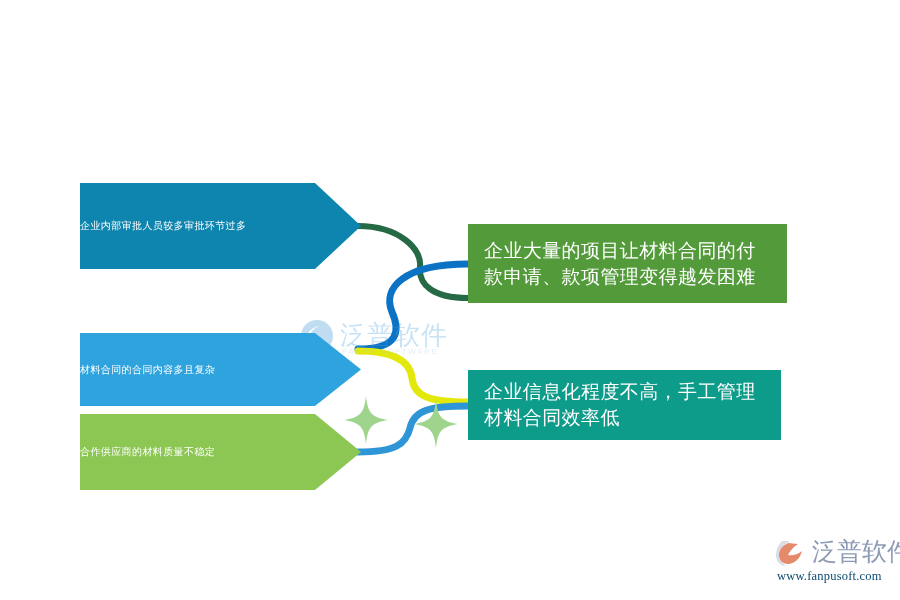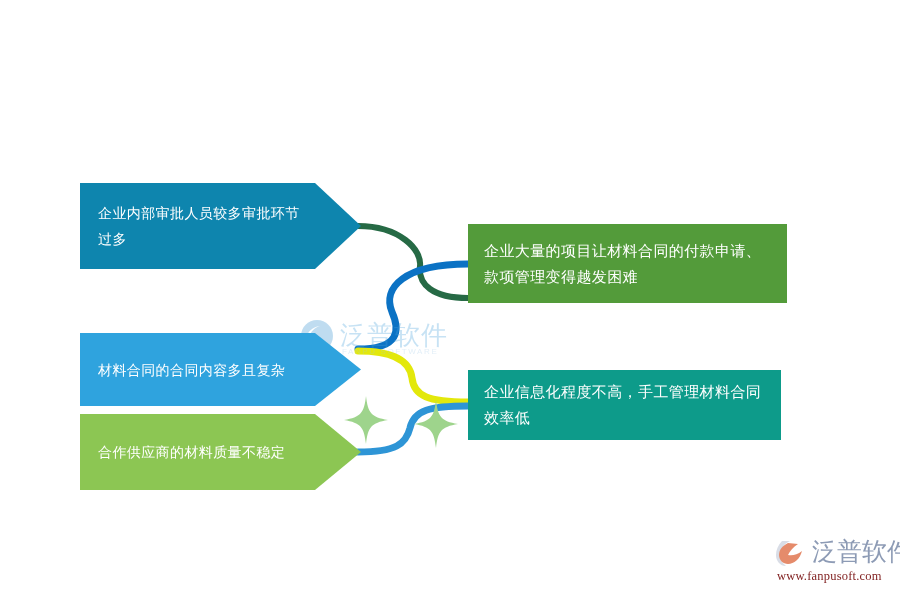--- a/index.html
+++ b/index.html
@@ -62,41 +62,40 @@
     height: 34px;
   }
 
   
   .arrow-block {
     position: absolute;
     box-sizing: border-box;
     display: flex;
     align-items: center;
     color: #ffffff;
-    font-size: 14px;
+    font-size: 10px;
     line-height: 26px;
-    padding-left: 18px;
     padding-right: 58px;
     letter-spacing: 0.4px;
     -webkit-clip-path: polygon(0 0, calc(100% - 46px) 0, 100% 50%, calc(100% - 46px) 100%, 0 100%);
     clip-path: polygon(0 0, calc(100% - 46px) 0, 100% 50%, calc(100% - 46px) 100%, 0 100%);
   }
   .arrow-1 { left: 80px;  top: 183px; width: 281px; height: 86px; background: #0E85AE; }
   .arrow-2 { left: 80px;  top: 313px; width: 281px; height: 73px; background: #2FA3DE; margin-top: 20px; }
   .arrow-3 { left: 80px;  top: 414px; width: 281px; height: 76px; background: #8CC653; }
   .arrow-block .atext { display: block; }
 
   
   .rect-block {
     position: absolute;
     box-sizing: border-box;
     display: flex;
     align-items: center;
     color: #ffffff;
-    font-size: 15px;
+    font-size: 19px;
     line-height: 26px;
     padding: 0 16px;
     letter-spacing: 0.4px;
   }
   .rect-1 { left: 468px; top: 224px; width: 319px; height: 79px; background: #539B3A; }
   .rect-2 { left: 468px; top: 370px; width: 313px; height: 70px; background: #0D9B8A; }
 
   
   .sparkle { position: absolute; pointer-events: none; }
 
@@ -118,21 +117,21 @@
     letter-spacing: 0px;
     white-space: nowrap;
     font-family: "DejaVu Sans", sans-serif;
   }
   .brand-url {
     position: absolute;
     left: 1px;
     top: 31px;
     font-size: 12.5px;
     line-height: 14px;
-    color: #7f1d1d;
+    color: #0c4a6e;
     letter-spacing: 0.2px;
     white-space: nowrap;
     font-family: "Liberation Serif", serif;
   }
   .brand-mark {
     position: absolute;
     left: 0px;
     top: 1px;
     width: 32px;
     height: 28px;

